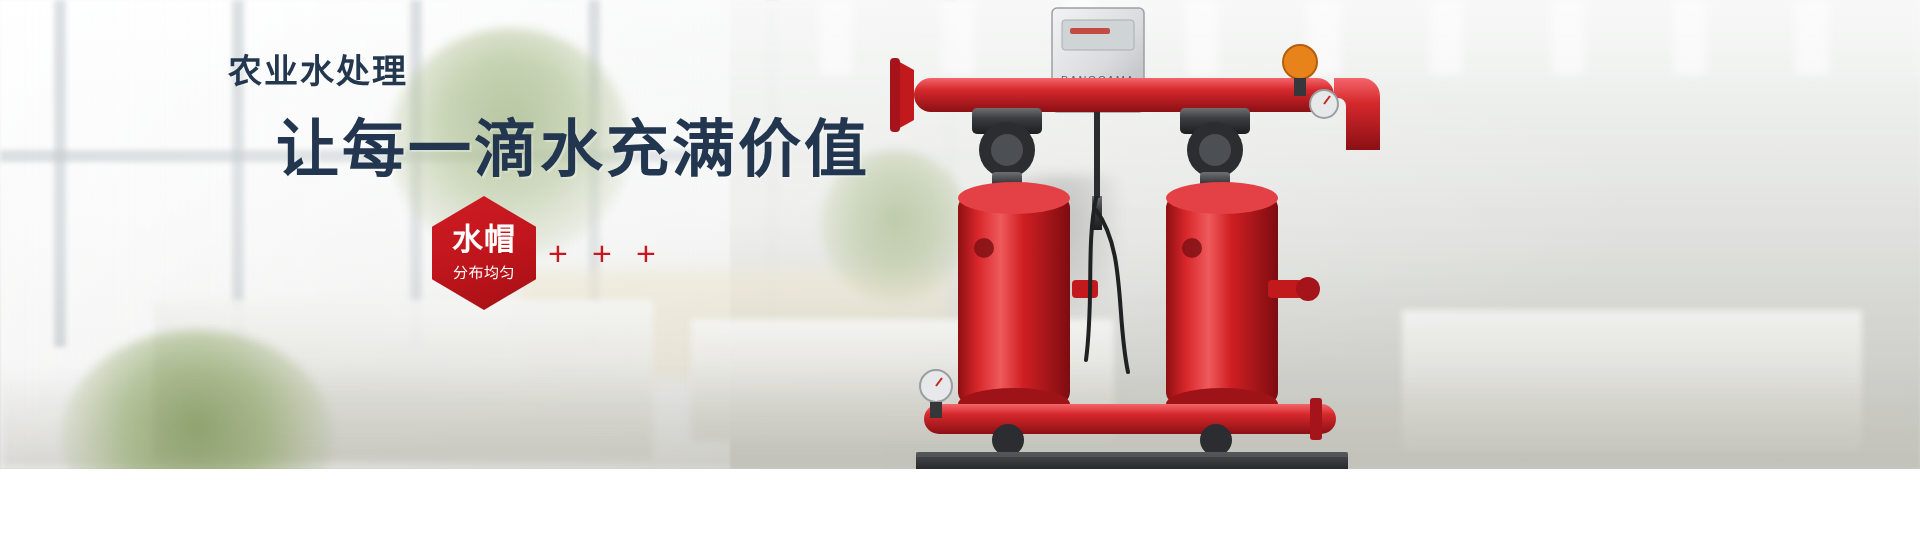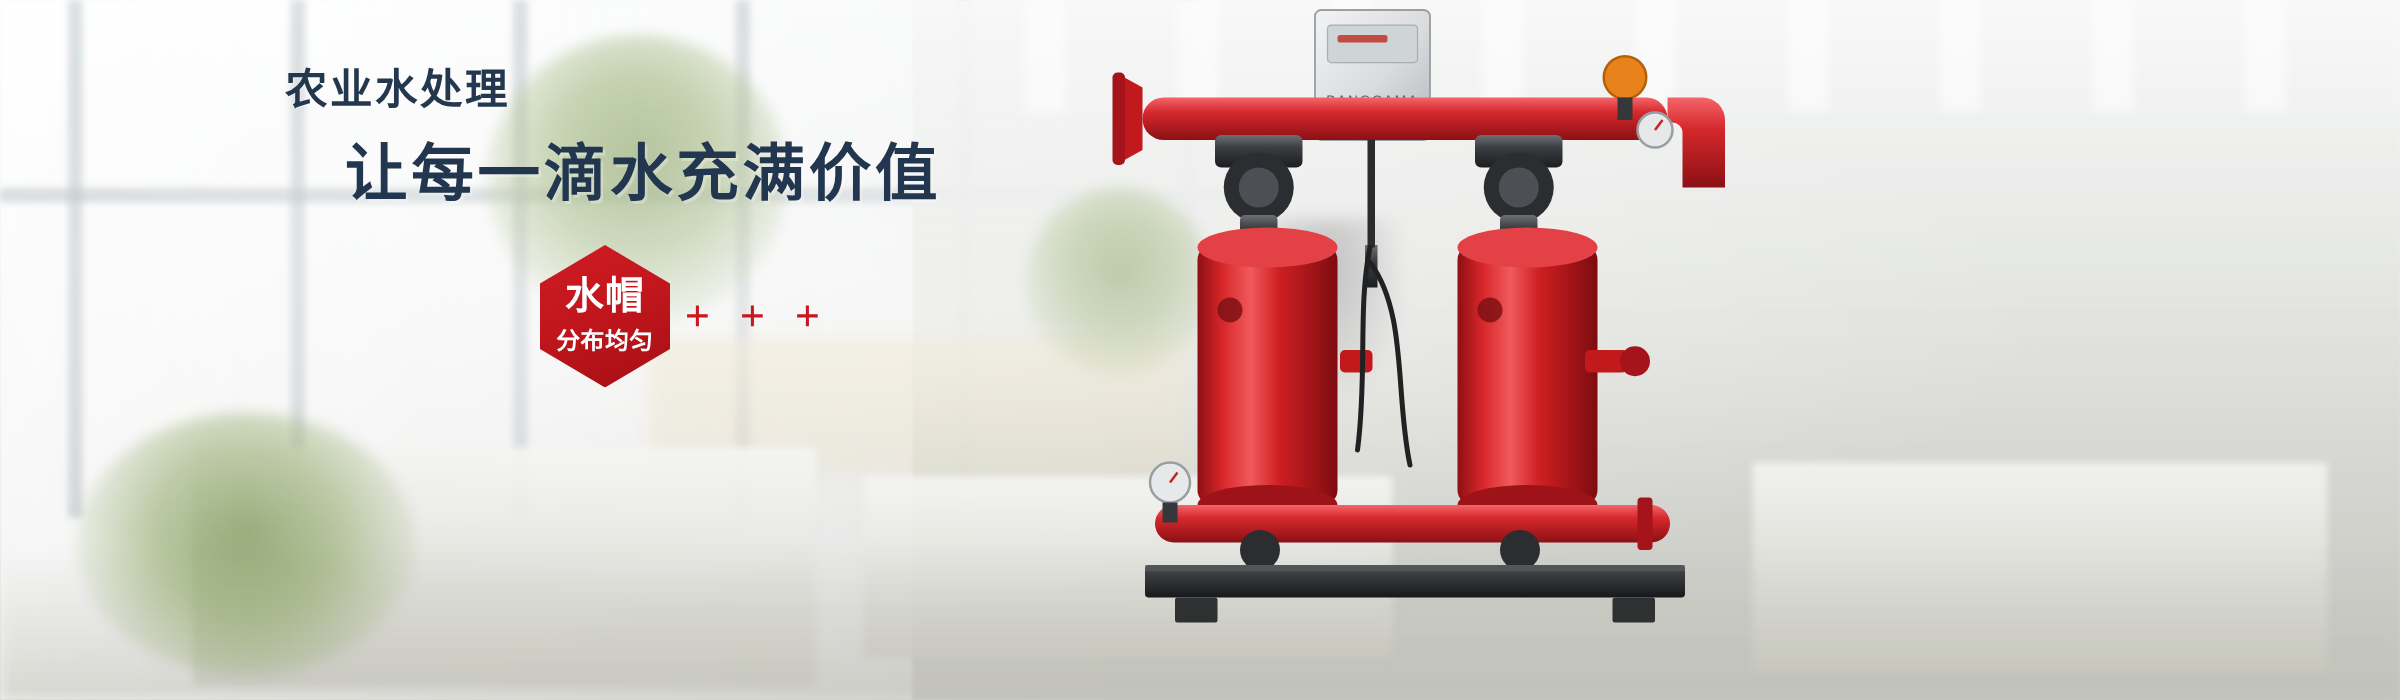--- a/index.html
+++ b/index.html
@@ -8,21 +8,21 @@
     padding: 0;
     background: #ffffff;
   }
   body {
     font-family: "Liberation Sans", "DejaVu Sans", sans-serif;
   }
 
   #banner {
     position: relative;
     width: 1920px;
-    height: 560px;
+    height: 469px;
     overflow: hidden;
     background: #f9a8d4;
   }
 
   
   .bg-base {
     position: absolute;
     inset: 0;
     background:
       linear-gradient(180deg, #f7f8f8 0%, #eef0ef 38%, #e3e4e1 62%, #d8d9d5 100%);
@@ -153,21 +153,21 @@
     letter-spacing: 2px;
     color: #23374f;
     text-shadow: 1px 1px 0 rgba(255,255,255,.35);
     white-space: nowrap;
   }
 
   .headline {
     position: absolute;
     left: 276px;
     top: 98px;
-    font-size: 50px;
+    font-size: 63px;
     font-weight: 800;
     letter-spacing: 3px;
     color: #22374f;
     white-space: nowrap;
     text-shadow: 2px 2px 0 rgba(255,255,255,.28);
   }
 
   .subline {
     position: absolute;
     left: 333px;
@@ -204,22 +204,22 @@
   }
   .feature .f-title {
     font-size: 31px;
     font-weight: 700;
     line-height: 1.05;
     letter-spacing: 1px;
     white-space: nowrap;
   }
   .feature .f-sub {
     margin-top: 4px;
-    font-size: 19px;
-    font-weight: 700;
+    font-size: 15px;
+    font-weight: 400;
     letter-spacing: .5px;
     white-space: nowrap;
   }
   .plus {
     width: 44px;
     text-align: center;
     font-size: 34px;
     font-weight: 300;
     line-height: 1;
     color: #c8171e;

